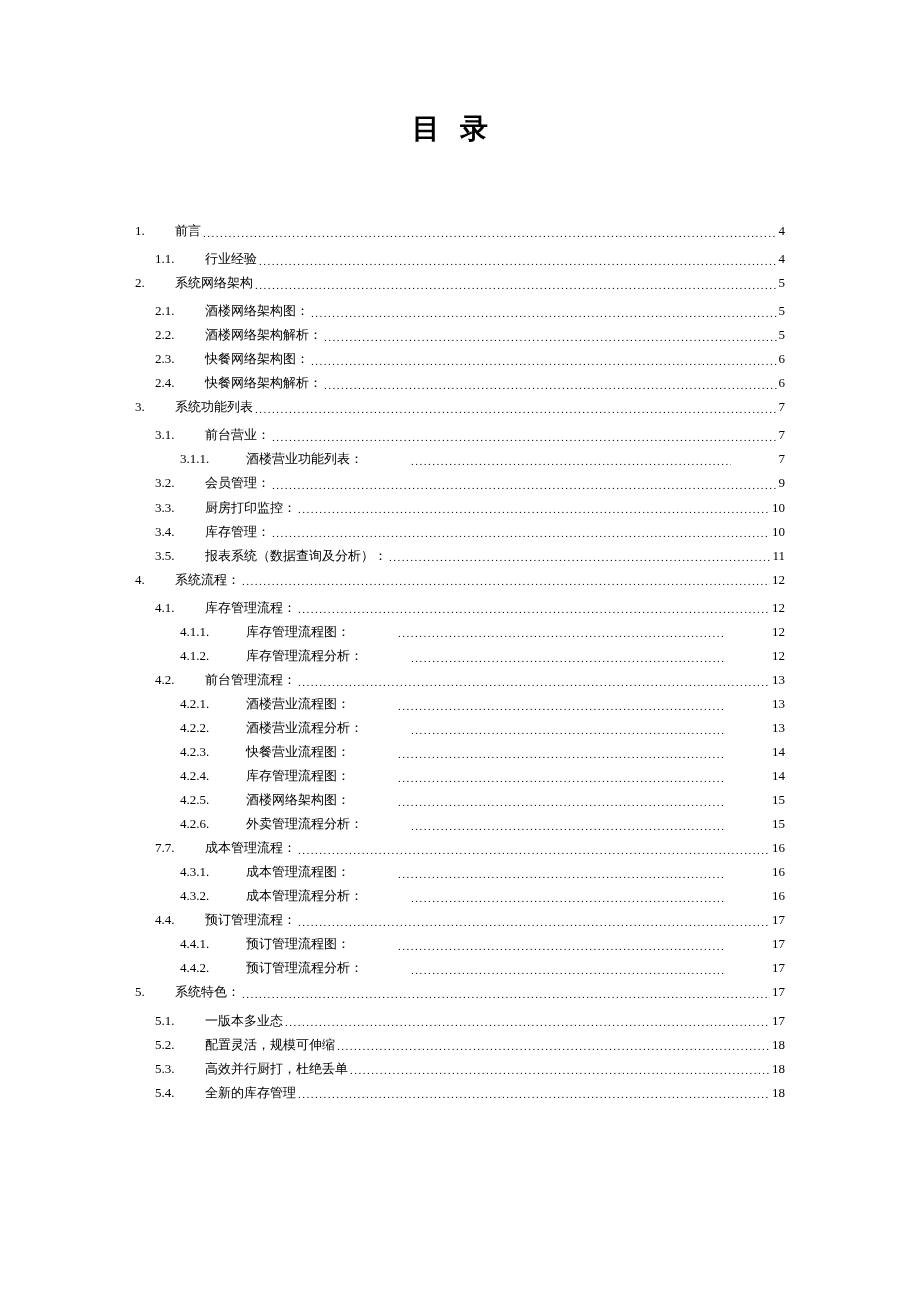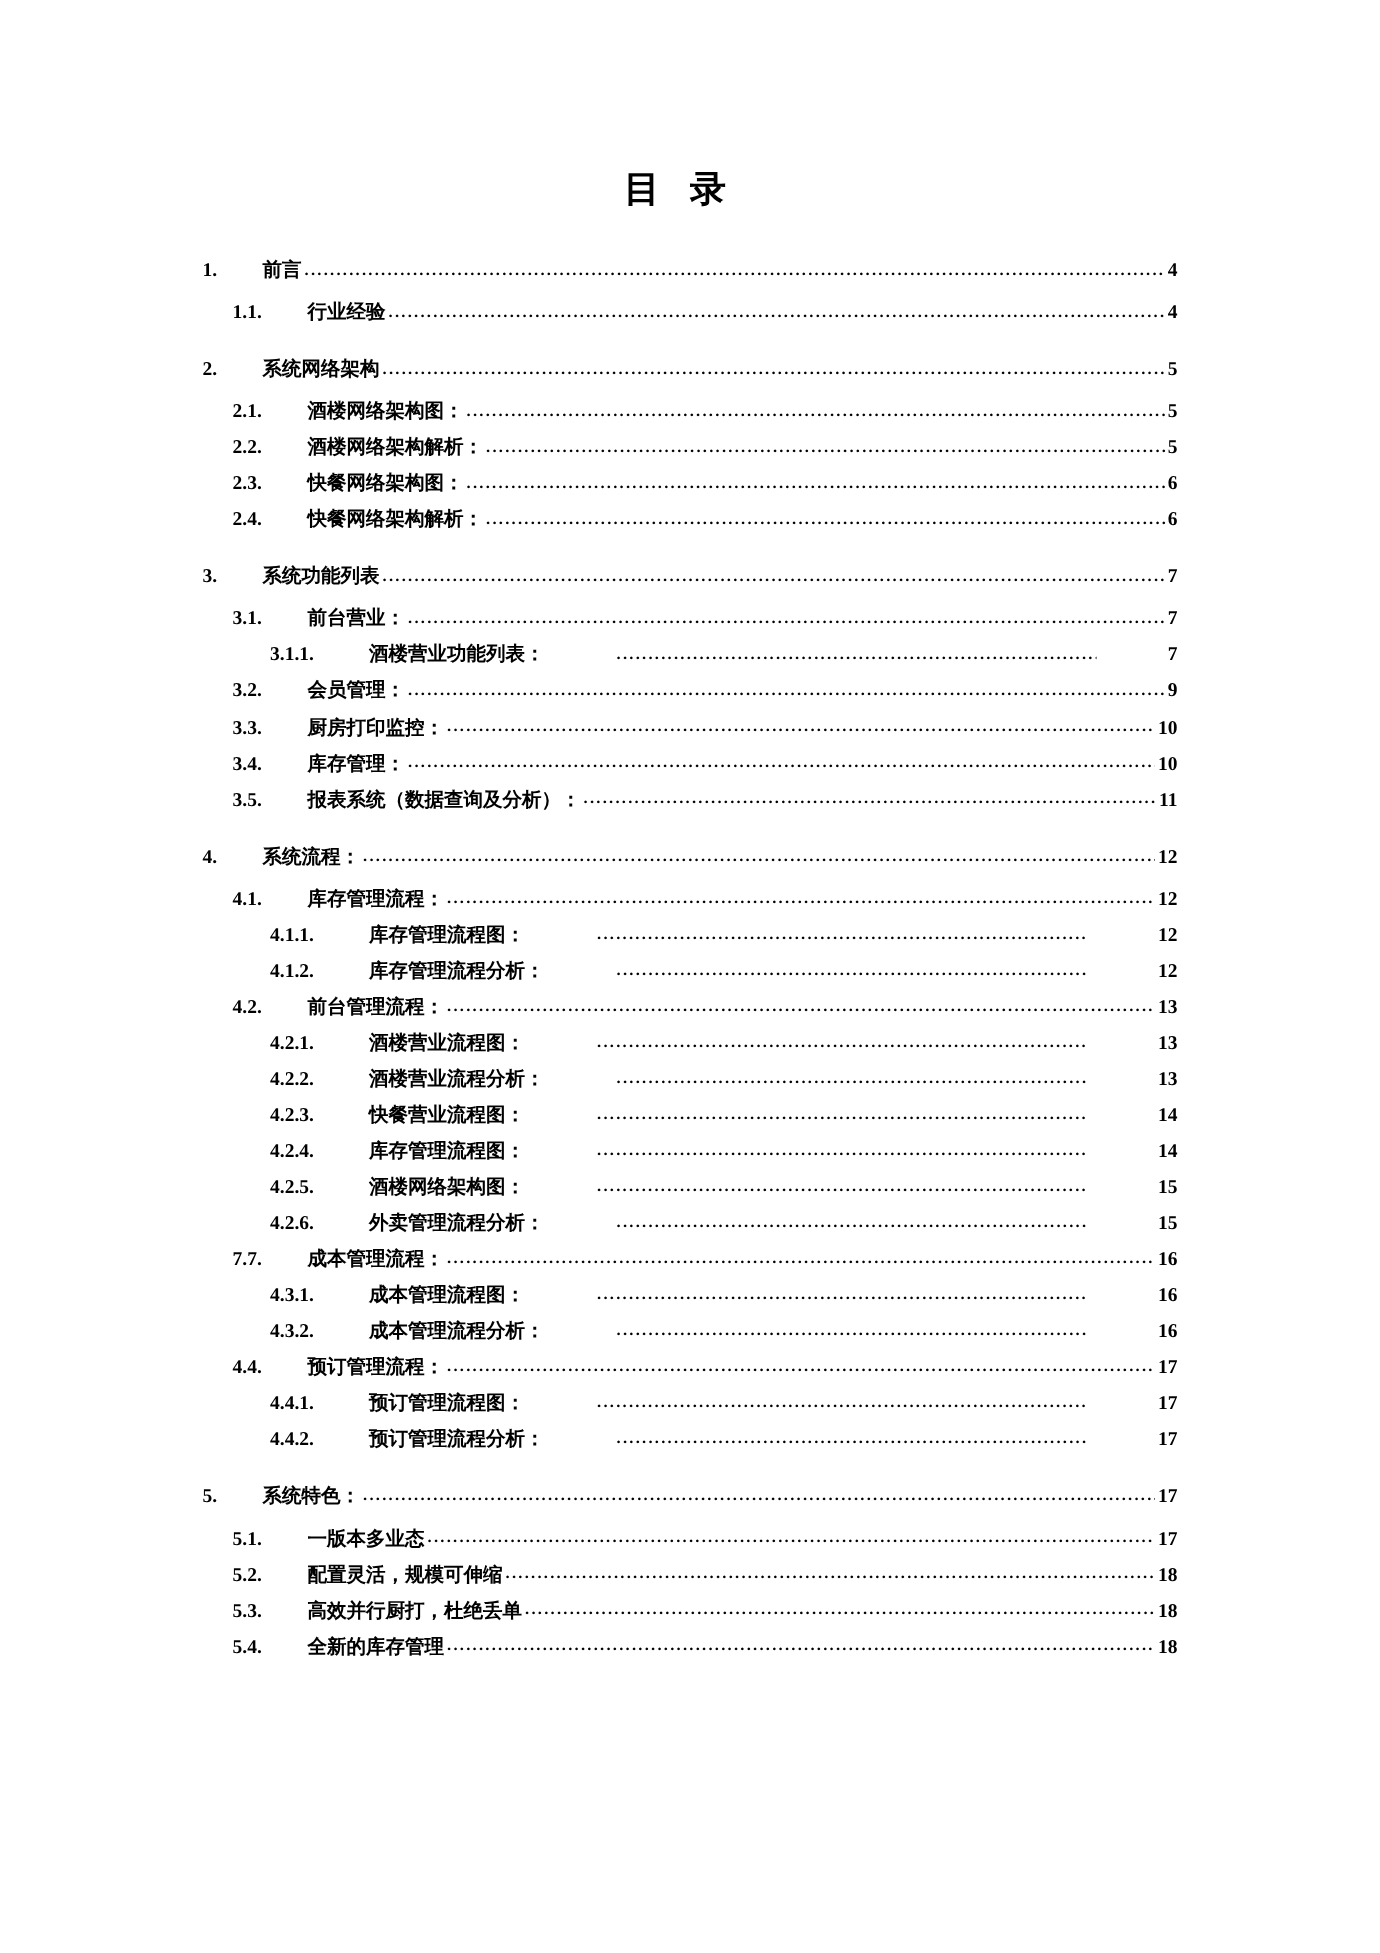--- a/index.html
+++ b/index.html
@@ -10,37 +10,35 @@
     body {
       width: 920px;
       height: 1302px;
       background: #ffffff;
       font-family: "SimSun", "宋体", serif;
       padding: 110px 135px 100px 135px;
       color: #000;
     }
     .title {
       text-align: center;
-      font-size: 24px;
+      font-size: 28px;
       font-weight: bold;
       letter-spacing: 20px;
-      margin-bottom: 26px;
+      margin-bottom: 71px;
     }
     .toc {
       font-size: 13px;
       line-height: 1.85;
     }
     .toc-entry {
       display: flex;
-      align-items: center;
+      align-items: flex-end;
       white-space: nowrap;
-      font-weight: bold;
     }
     .toc-entry.level-1 {
-      margin-top: 14px;
       margin-bottom: 4px;
     }
     .toc-entry.level-1:first-child {
       margin-top: 0;
     }
     .toc-entry.level-2 {
       padding-left: 20px;
     }
     .toc-entry.level-3 {
       padding-left: 45px;

